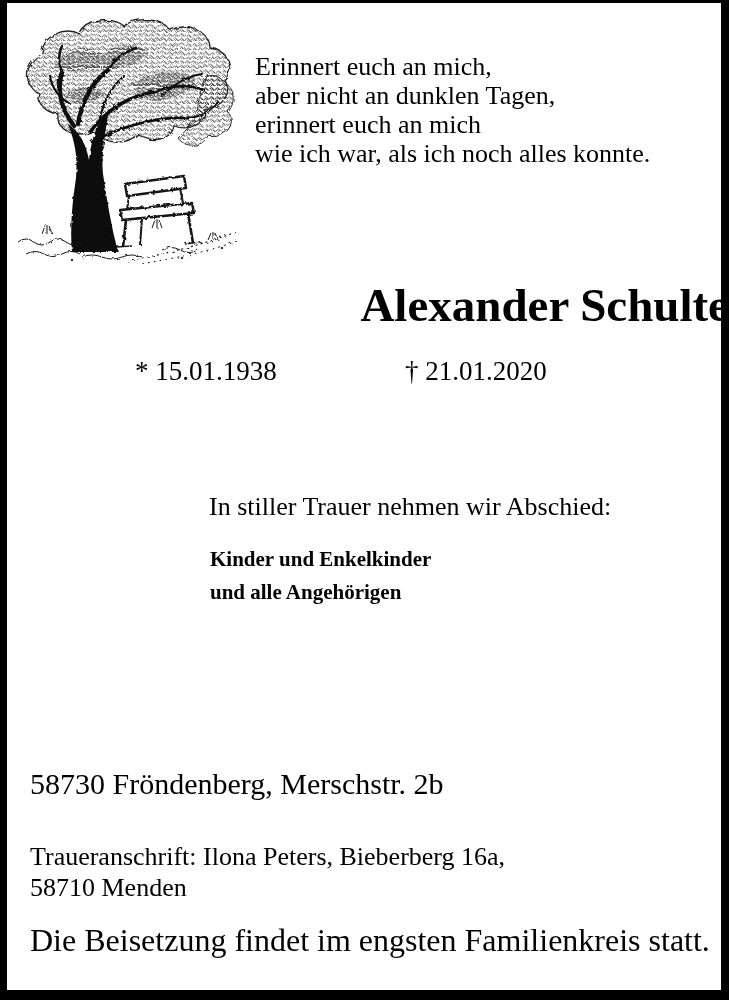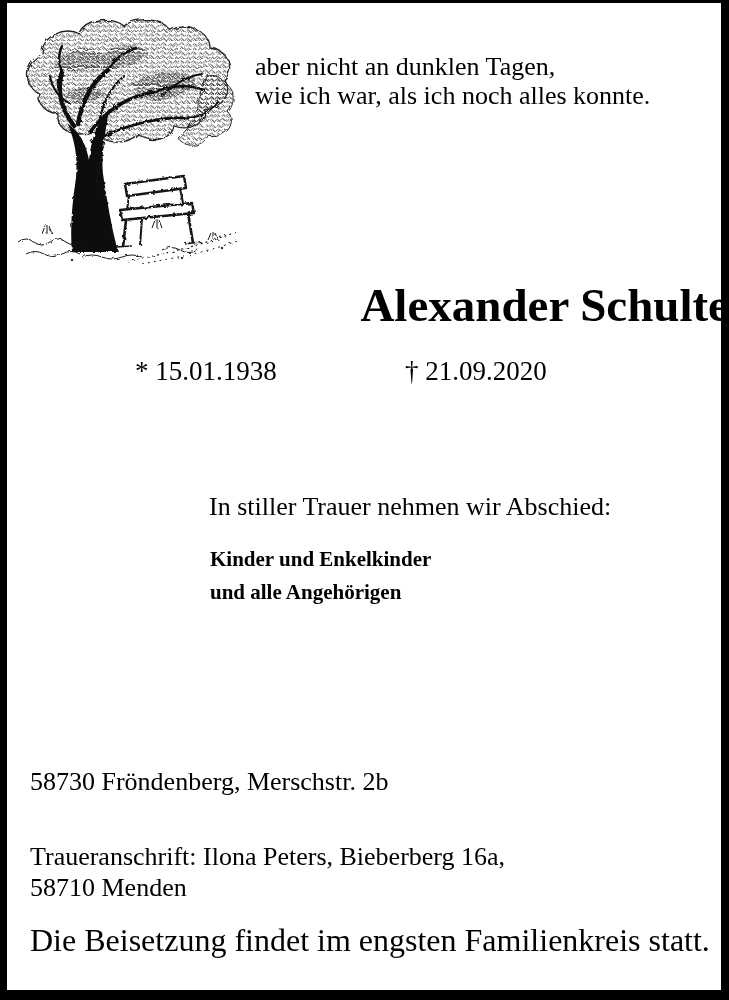--- a/index.html
+++ b/index.html
@@ -76,21 +76,21 @@
     top: 543px;
     font-size: 21px;
     font-weight: bold;
     line-height: 33px;
     white-space: nowrap;
   }
   .residence {
     position: absolute;
     left: 30px;
     top: 767px;
-    font-size: 26px;
+    font-size: 30px;
     line-height: 1.15;
     white-space: nowrap;
   }
   .condolence {
     position: absolute;
     left: 30px;
     top: 841px;
     font-size: 26px;
     line-height: 31px;
     white-space: nowrap;
@@ -186,29 +186,31 @@
         <path d="M130,250 C160,244 190,240 228,226" stroke-dasharray="2 4" stroke-width="1"></path>
         <circle cx="100" cy="222" r="0.8" fill="#1a1a1a"></circle>
         <circle cx="60" cy="246" r="0.8" fill="#1a1a1a"></circle>
         <circle cx="170" cy="244" r="0.8" fill="#1a1a1a"></circle>
         <circle cx="210" cy="234" r="0.8" fill="#1a1a1a"></circle>
       </g>
     </svg>
   </div>
 
   <div class="poem">
+    <div>Erinnert euch an mich,</div>
     <div>aber nicht an dunklen Tagen,</div>
+    <div>erinnert euch an mich</div>
     <div>wie ich war, als ich noch alles konnte.</div>
   </div>
 
   <h1 class="name">Alexander Schulte</h1>
 
   <div class="dates">
     <span class="birth">* 15.01.1938</span>
-    <span class="death">† 21.09.2020</span>
+    <span class="death">† 21.01.2020</span>
   </div>
 
   <div class="farewell">In stiller Trauer nehmen wir Abschied:</div>
 
   <div class="mourners">
     <div>Kinder und Enkelkinder</div>
     <div>und alle Angehörigen</div>
   </div>
 
   <div class="residence">58730 Fröndenberg, Merschstr. 2b</div>

